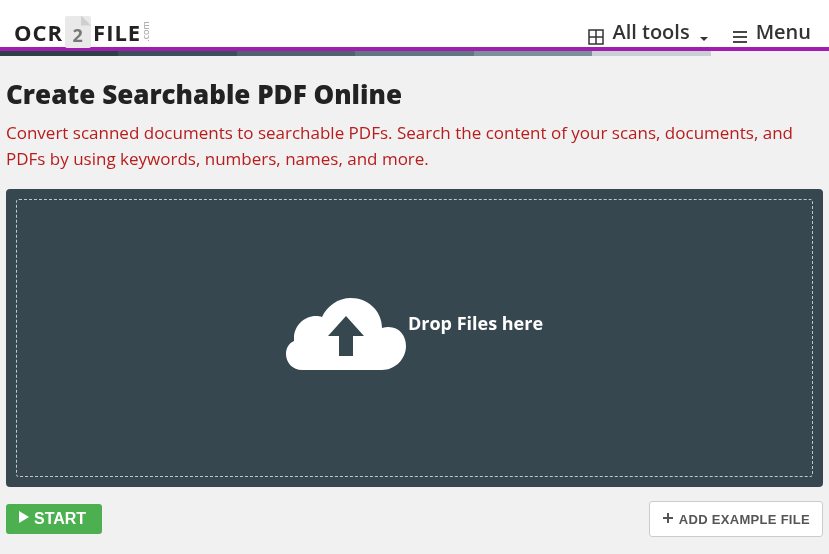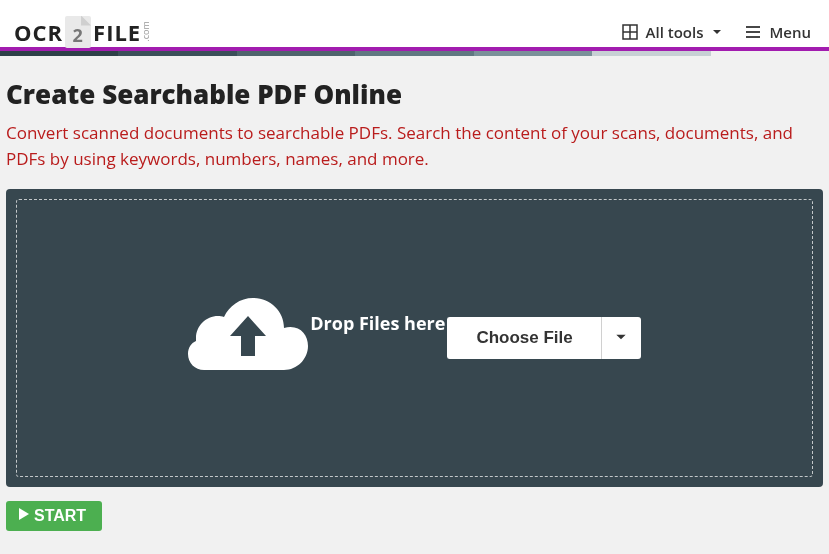--- a/index.html
+++ b/index.html
@@ -53,22 +53,22 @@
     color:#999;
     transform: rotate(-90deg);
     margin-left:-6px;
     letter-spacing:0;
     font-weight:400;
   }
   .nav {
     display:flex; align-items:center; gap: 22px;
   }
   .nav-item {
-    display:flex; align-items:center; gap:8px;
-    font-size:15px; font-weight:600; color:#333;
+    display:flex; align-items:flex-end; gap:8px;
+    font-size:20px; font-weight:600; color:#333;
     cursor:pointer;
   }
   .nav-item svg { display:block; }
 
   
   .stripe { display:flex; height:5px; width:100%; }
   .stripe div { flex:1; }
   .s1 { background:#2d4047; }
   .s2 { background:#3b5059; }
   .s3 { background:#4e646c; }
@@ -226,36 +226,35 @@
 
   <div class="drop-outer">
     <div class="drop-inner">
       <div class="cloud-wrap">
         <svg width="120" height="90" viewBox="0 0 120 90">
           <path fill="#ffffff" d="M96 40c0-17-14-30-31-30-13 0-24 8-29 19-2-1-4-1-6-1-12 0-22 10-22 22 0 1 0 2 0 3C3 55 0 60 0 66c0 9 7 16 16 16h80c13 0 24-11 24-24 0-12-9-22-24-18z"></path>
           <path fill="#37474f" d="M60 28 L78 48 H67 V68 H53 V48 H42 Z"></path>
         </svg>
       </div>
       <div class="drop-text">Drop Files here</div>
-      <div class="choose-group">
-        <button class="choose-btn">Choose File</button>
-        <div class="choose-caret">
-          <span>
-            <svg width="14" height="14" viewBox="0 0 12 12" fill="#333">
-              <path d="M2 4 L6 8 L10 4 Z"></path>
-            </svg>
-          </span>
-        </div>
-      </div>
     </div>
   </div>
 
   <div class="footer-row">
     <button class="start-btn">
       <span>
         <svg width="12" height="14" viewBox="0 0 12 14" fill="#fff">
           <path d="M1 1 L11 7 L1 13 Z"></path>
         </svg>
       </span>
       <span>START</span>
     </button>
+    <button class="example-btn">
+      <span>
+        <svg width="12" height="12" viewBox="0 0 12 12" stroke="#555" stroke-width="2">
+          <line x1="6" y1="1" x2="6" y2="11"></line>
+          <line x1="1" y1="6" x2="11" y2="6"></line>
+        </svg>
+      </span>
+      <span>ADD EXAMPLE FILE</span>
+    </button>
   </div>
 </div>
 
 </body></html>

